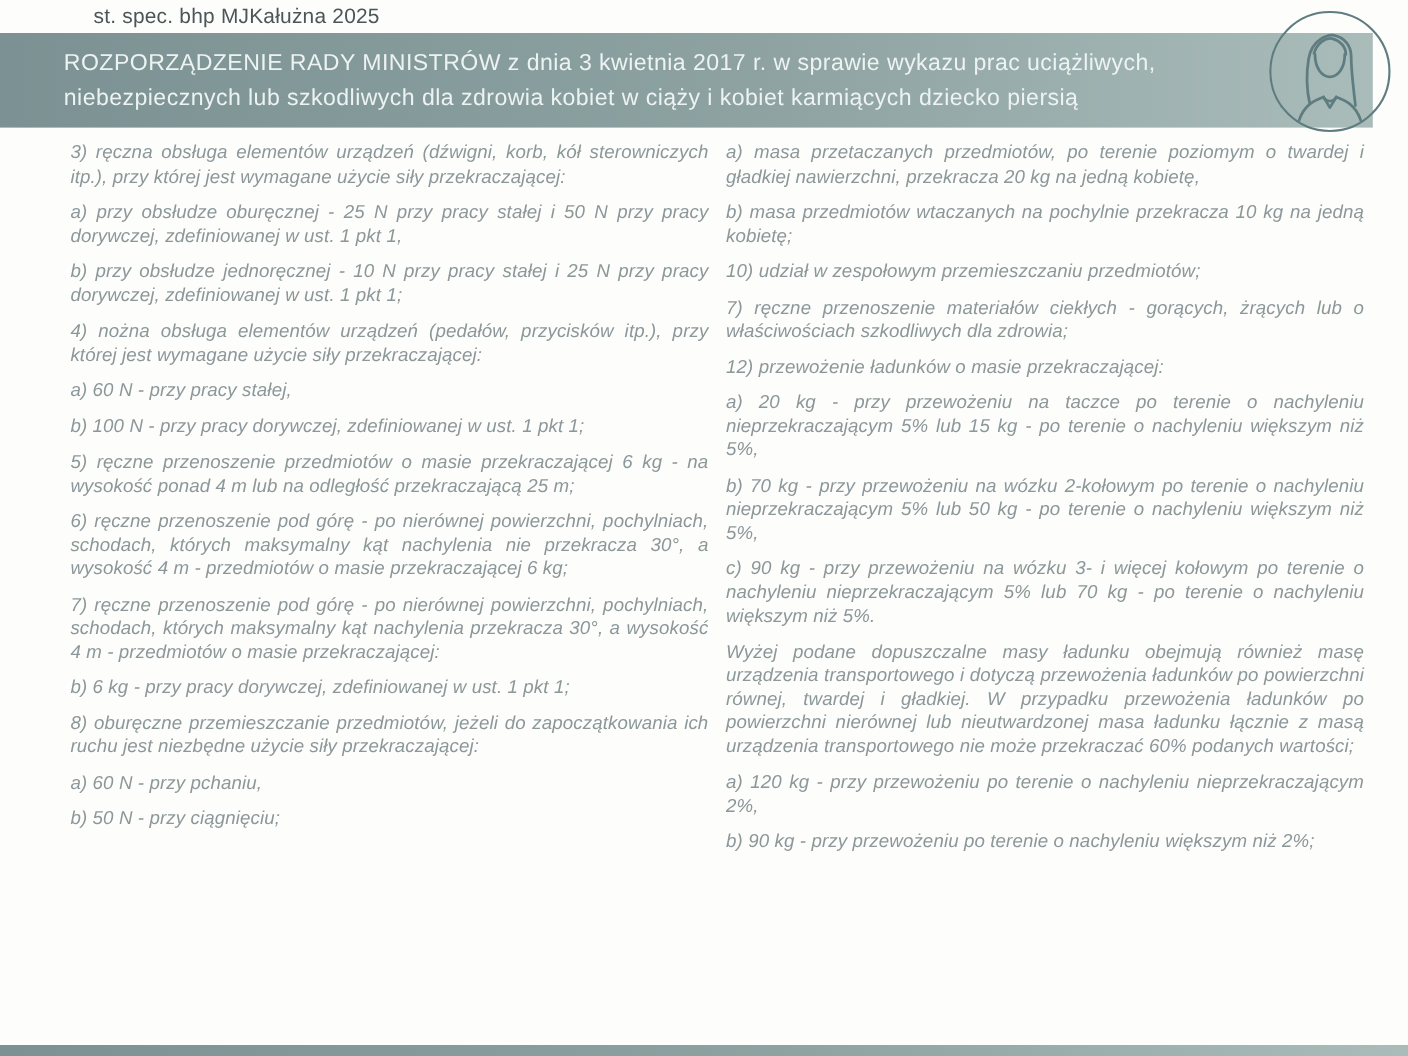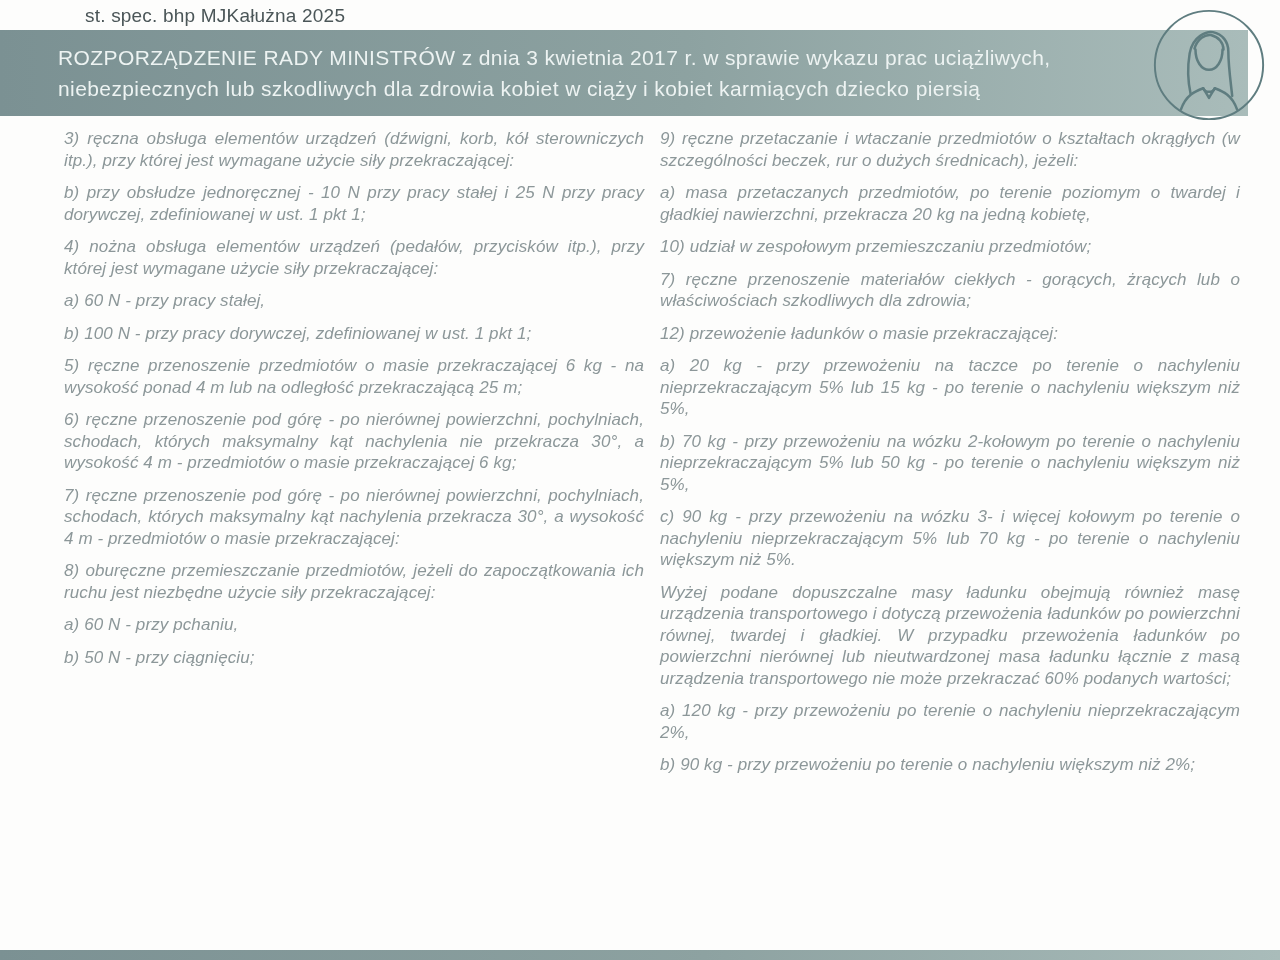--- a/index.html
+++ b/index.html
@@ -58,34 +58,36 @@
       <path d="M46 44 C46 56 52 65 60 65 C68 65 74 56 74 44"></path>
       <path d="M31 106 C36 91 46 87 54 84 L60 94 L66 84 C74 87 84 91 89 106"></path>
       <path d="M54 84 C56 89 64 89 66 84"></path>
     </g>
   </svg>
 </div>
 
 <div class="columns">
   <div class="col">
     <p class="para">3) ręczna obsługa elementów urządzeń (dźwigni, korb, kół sterowniczych itp.), przy której jest wymagane użycie siły przekraczającej:</p>
+    <p class="para">a) przy obsłudze oburęcznej - 25 N przy pracy stałej i 50 N przy pracy dorywczej, zdefiniowanej w ust. 1 pkt 1,</p>
     <p class="para">b) przy obsłudze jednoręcznej - 10 N przy pracy stałej i 25 N przy pracy dorywczej, zdefiniowanej w ust. 1 pkt 1;</p>
     <p class="para">4) nożna obsługa elementów urządzeń (pedałów, przycisków itp.), przy której jest wymagane użycie siły przekraczającej:</p>
     <p class="para">a) 60 N - przy pracy stałej,</p>
     <p class="para">b) 100 N - przy pracy dorywczej, zdefiniowanej w ust. 1 pkt 1;</p>
     <p class="para">5) ręczne przenoszenie przedmiotów o masie przekraczającej 6 kg - na wysokość ponad 4 m lub na odległość przekraczającą 25 m;</p>
     <p class="para">6) ręczne przenoszenie pod górę - po nierównej powierzchni, pochylniach, schodach, których maksymalny kąt nachylenia nie przekracza 30°, a wysokość 4 m - przedmiotów o masie przekraczającej 6 kg;</p>
     <p class="para">7) ręczne przenoszenie pod górę - po nierównej powierzchni, pochylniach, schodach, których maksymalny kąt nachylenia przekracza 30°, a wysokość 4 m - przedmiotów o masie przekraczającej:</p>
+    <p class="para">b) 6 kg - przy pracy dorywczej, zdefiniowanej w ust. 1 pkt 1;</p>
     <p class="para">8) oburęczne przemieszczanie przedmiotów, jeżeli do zapoczątkowania ich ruchu jest niezbędne użycie siły przekraczającej:</p>
     <p class="para">a) 60 N - przy pchaniu,</p>
     <p class="para">b) 50 N - przy ciągnięciu;</p>
   </div>
   <div class="col">
-    <p class="para">9) ręczne przetaczanie i wtaczanie przedmiotów o kształtach okrągłych (w szczególności beczek, rur o dużych średnicach), jeżeli:</p>
     <p class="para">a) masa przetaczanych przedmiotów, po terenie poziomym o twardej i gładkiej nawierzchni, przekracza 20 kg na jedną kobietę,</p>
+    <p class="para">b) masa przedmiotów wtaczanych na pochylnie przekracza 10 kg na jedną kobietę;</p>
     <p class="para">10) udział w zespołowym przemieszczaniu przedmiotów;</p>
     <p class="para">7) ręczne przenoszenie materiałów ciekłych - gorących, żrących lub o właściwościach szkodliwych dla zdrowia;</p>
     <p class="para">12) przewożenie ładunków o masie przekraczającej:</p>
     <p class="para">a) 20 kg - przy przewożeniu na taczce po terenie o nachyleniu nieprzekraczającym 5% lub 15 kg - po terenie o nachyleniu większym niż 5%,</p>
     <p class="para">b) 70 kg - przy przewożeniu na wózku 2-kołowym po terenie o nachyleniu nieprzekraczającym 5% lub 50 kg - po terenie o nachyleniu większym niż 5%,</p>
     <p class="para">c) 90 kg - przy przewożeniu na wózku 3- i więcej kołowym po terenie o nachyleniu nieprzekraczającym 5% lub 70 kg - po terenie o nachyleniu większym niż 5%.</p>
     <p class="para">Wyżej podane dopuszczalne masy ładunku obejmują również masę urządzenia transportowego i dotyczą przewożenia ładunków po powierzchni równej, twardej i gładkiej. W przypadku przewożenia ładunków po powierzchni nierównej lub nieutwardzonej masa ładunku łącznie z masą urządzenia transportowego nie może przekraczać 60% podanych wartości;</p>
     <p class="para">a) 120 kg - przy przewożeniu po terenie o nachyleniu nieprzekraczającym 2%,</p>
     <p class="para">b) 90 kg - przy przewożeniu po terenie o nachyleniu większym niż 2%;</p>
   </div>

